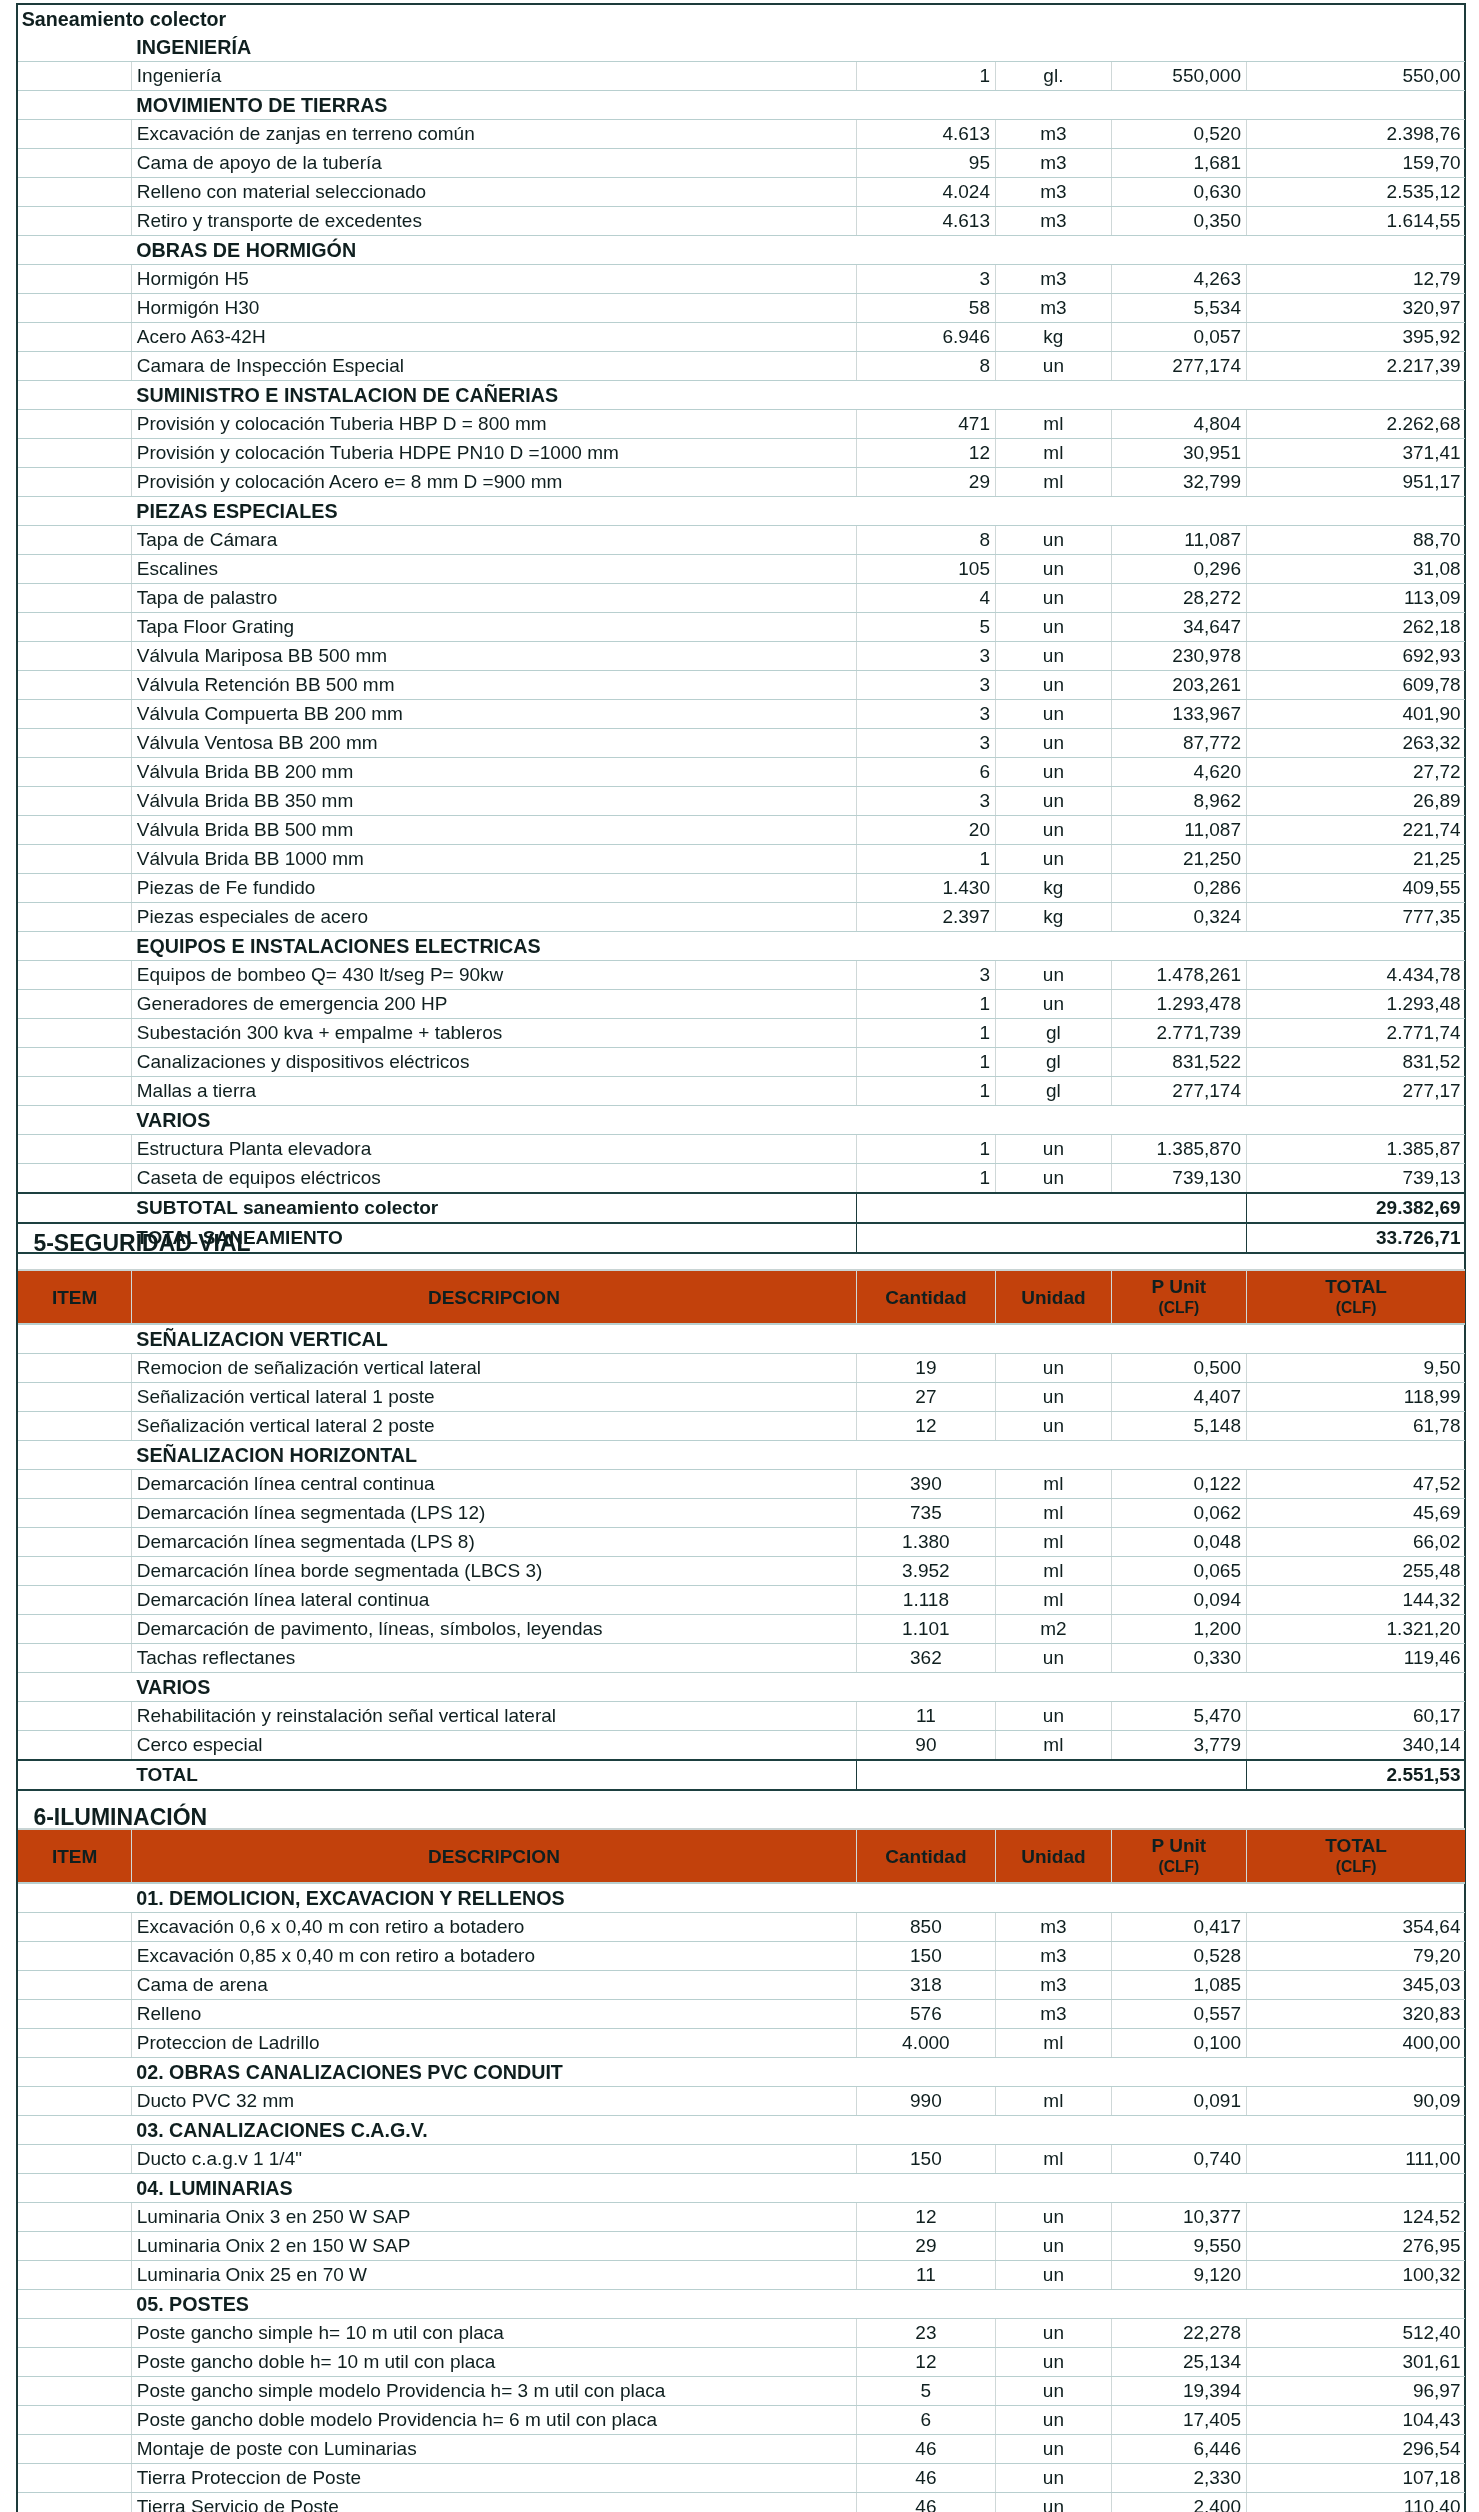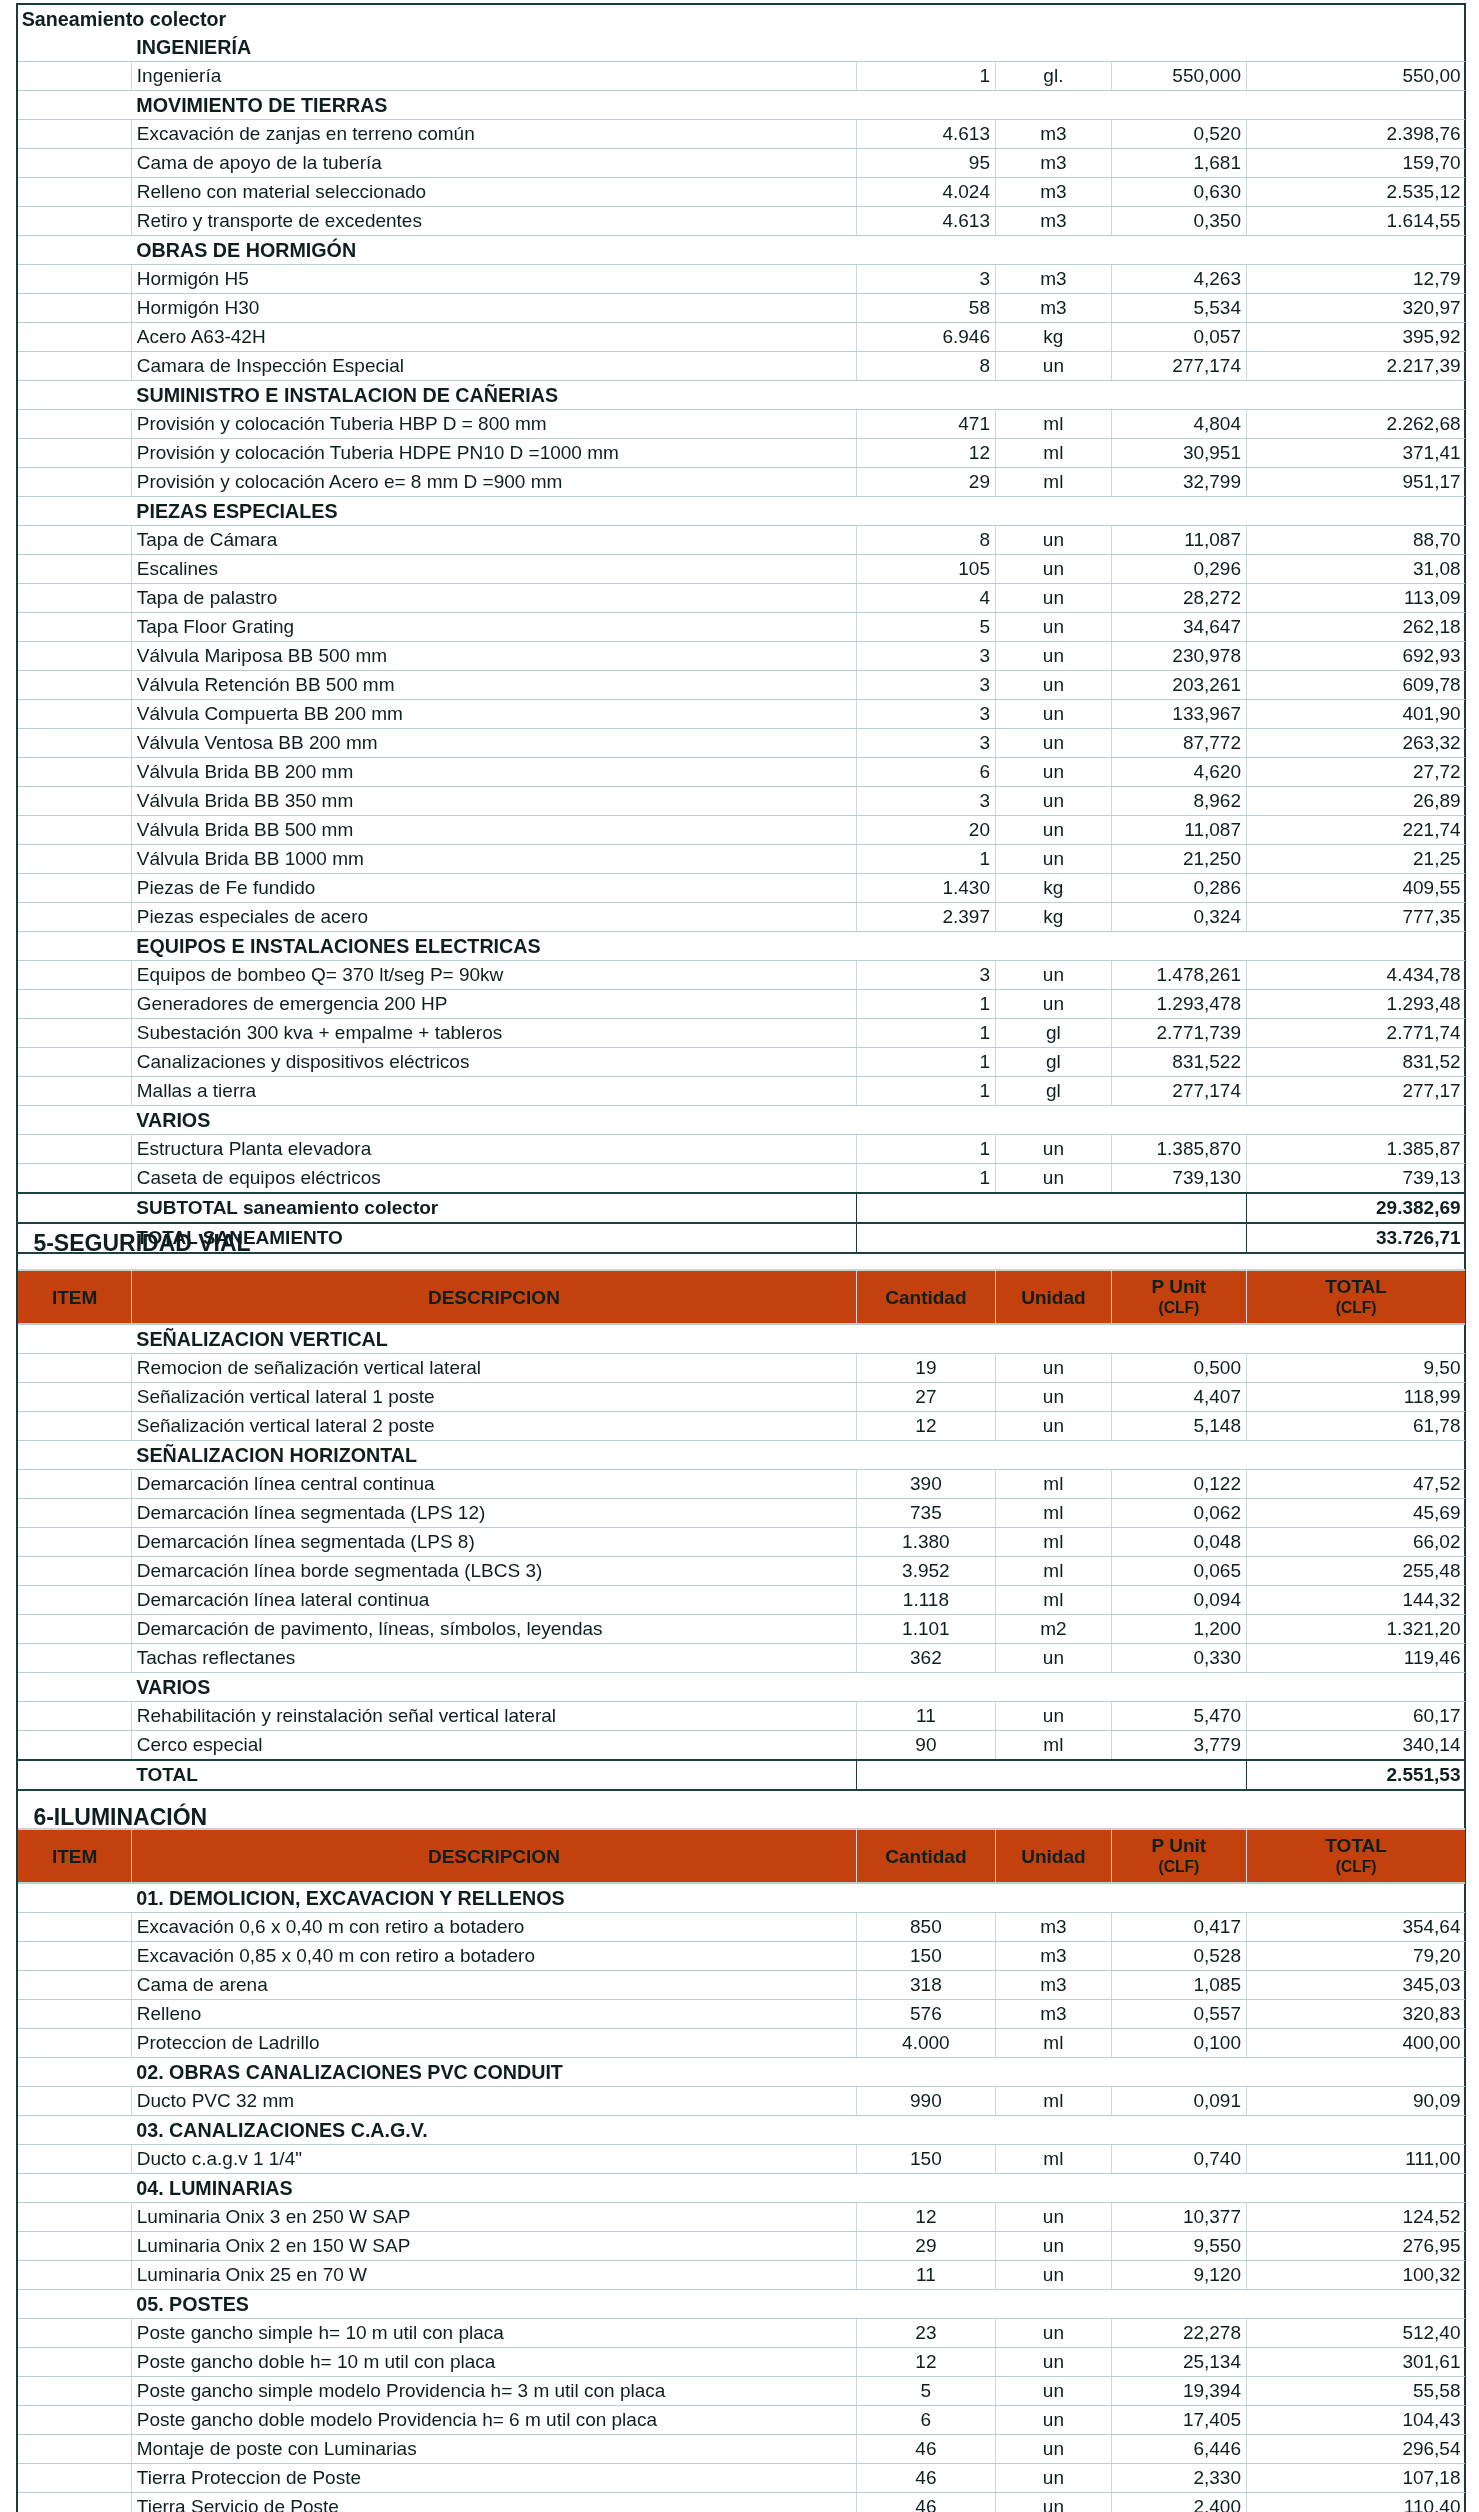--- a/index.html
+++ b/index.html
@@ -274,21 +274,21 @@
           <td class="bl ctr">kg</td>
           <td class="bl num">0,324</td>
           <td class="bl num">777,35</td>
         </tr>
         <tr class="group">
           <td></td>
           <td colspan="5">EQUIPOS E INSTALACIONES ELECTRICAS</td>
         </tr>
         <tr>
           <td></td>
-          <td class="bl">Equipos de bombeo Q= 370 lt/seg P= 90kw</td>
+          <td class="bl">Equipos de bombeo Q= 430 lt/seg P= 90kw</td>
           <td class="bl num">3</td>
           <td class="bl ctr">un</td>
           <td class="bl num">1.478,261</td>
           <td class="bl num">4.434,78</td>
         </tr>
         <tr>
           <td></td>
           <td class="bl">Generadores de emergencia 200 HP</td>
           <td class="bl num">1</td>
           <td class="bl ctr">un</td>
@@ -628,21 +628,21 @@
           <td class="bl ctr">un</td>
           <td class="bl num">25,134</td>
           <td class="bl num">301,61</td>
         </tr>
         <tr>
           <td></td>
           <td class="bl">Poste gancho simple modelo Providencia h= 3 m util con placa</td>
           <td class="bl ctr">5</td>
           <td class="bl ctr">un</td>
           <td class="bl num">19,394</td>
-          <td class="bl num">55,58</td>
+          <td class="bl num">96,97</td>
         </tr>
         <tr>
           <td></td>
           <td class="bl">Poste gancho doble modelo Providencia h= 6 m util con placa</td>
           <td class="bl ctr">6</td>
           <td class="bl ctr">un</td>
           <td class="bl num">17,405</td>
           <td class="bl num">104,43</td>
         </tr>
         <tr>

